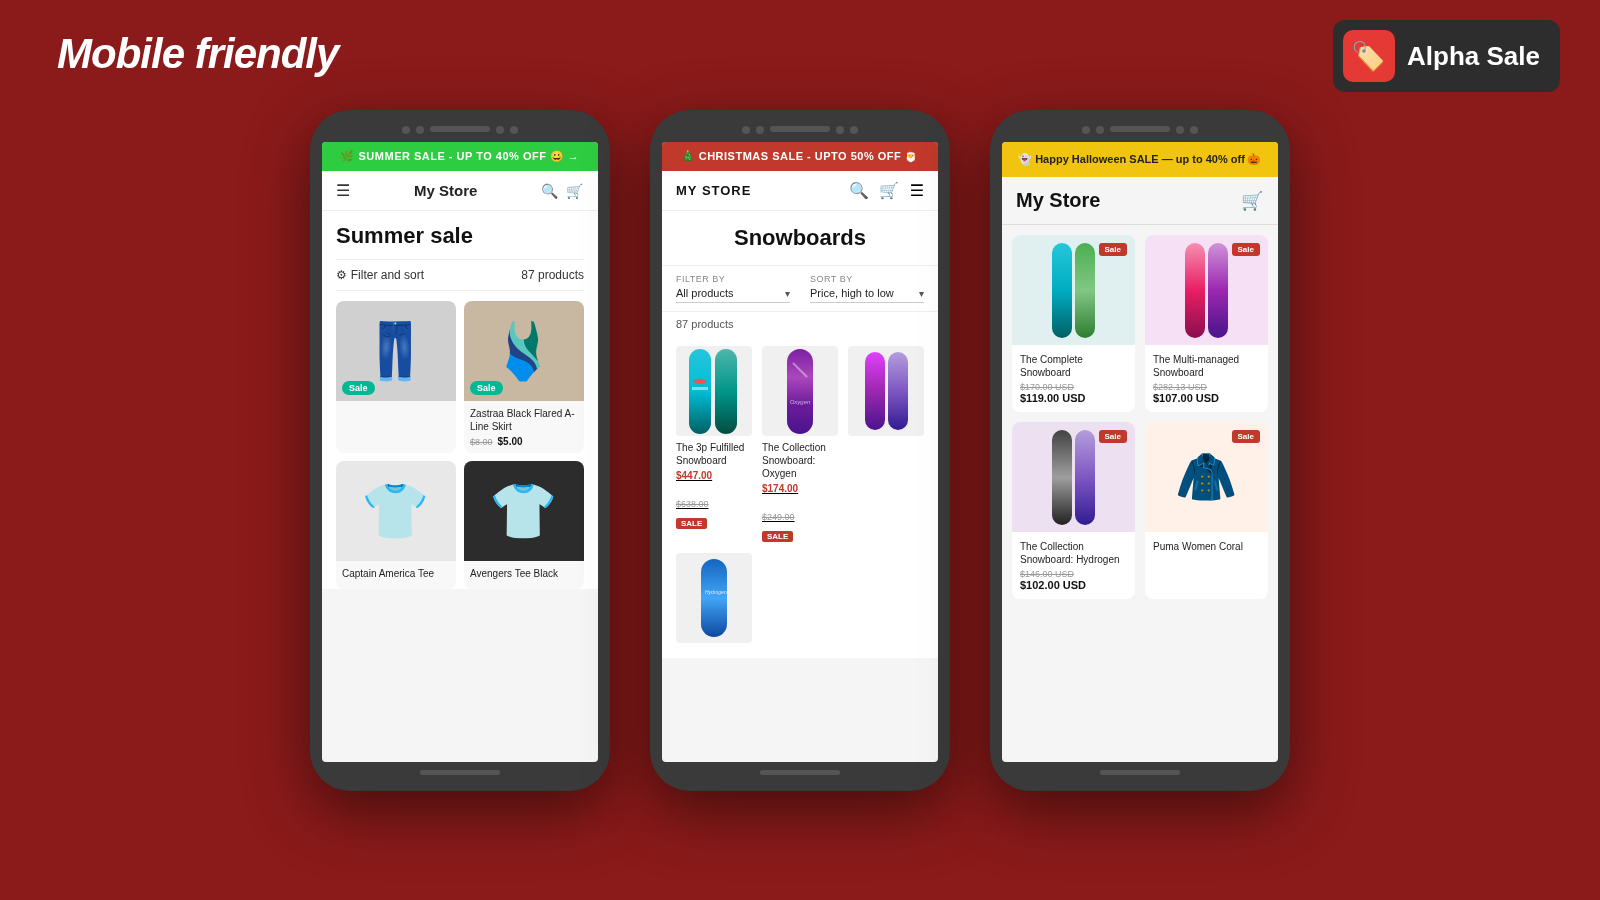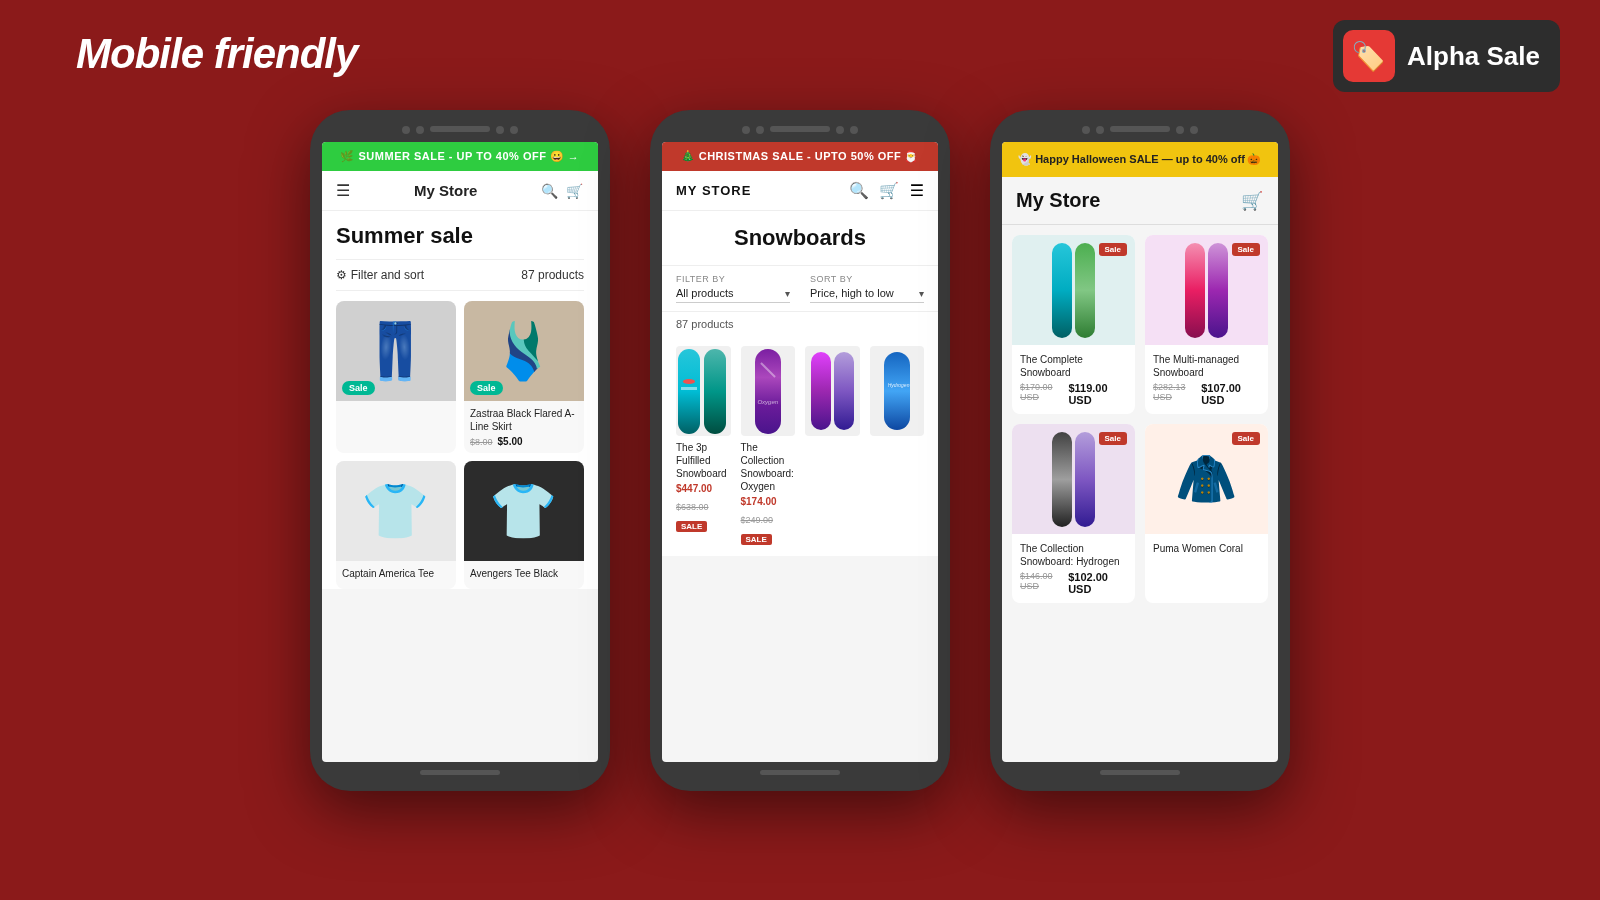--- a/index.html
+++ b/index.html
@@ -9,21 +9,21 @@
       height: 900px;
       font-family: -apple-system, BlinkMacSystemFont, 'Segoe UI', sans-serif;
       overflow: hidden;
       position: relative;
     }
 
     
     .page-header {
       position: absolute;
       top: 30px;
-      left: 76px;
+      left: 57px;
     }
     .page-title {
       color: #fff;
       font-size: 42px;
       font-weight: 800;
       font-style: italic;
       letter-spacing: -1px;
     }
 
     
@@ -289,21 +289,21 @@
       padding-bottom: 3px;
     }
     .phone2-products-count {
       background: #fff;
       padding: 6px 14px;
       font-size: 11px;
       color: #555;
     }
     .phone2-grid {
       display: grid;
-      grid-template-columns: 1fr 1fr 1fr 1fr;
+      grid-template-columns: 1fr 1fr 1fr;
       gap: 10px;
       padding: 10px 14px;
       background: #fff;
       overflow: hidden;
     }
     .phone2-product {
       background: #fff;
     }
     .phone2-product-img {
       width: 100%;
@@ -318,24 +318,25 @@
     }
     .phone2-product-name {
       font-size: 10px;
       color: #222;
       font-weight: 500;
       line-height: 1.3;
       margin-bottom: 3px;
     }
     .phone2-prices {
       display: flex;
-      gap: 8px;
+      gap: 18px;
       align-items: center;
       flex-wrap: wrap;
       margin-bottom: 3px;
+      text-decoration: underline;
     }
     .p2-sale {
       font-size: 10px;
       color: #c0392b;
       font-weight: 600;
     }
     .p2-original {
       font-size: 9px;
       color: #999;
       text-decoration: line-through;
@@ -411,21 +412,21 @@
     }
     .phone3-product-name {
       font-size: 10px;
       color: #222;
       font-weight: 500;
       margin-bottom: 3px;
       line-height: 1.3;
     }
     .phone3-prices {
       display: flex;
-      flex-direction: row;
+      flex-direction: column;
     }
     .p3-original {
       font-size: 9px;
       color: #999;
       text-decoration: line-through;
     }
     .p3-sale {
       font-size: 11px;
       color: #111;
       font-weight: 600;

